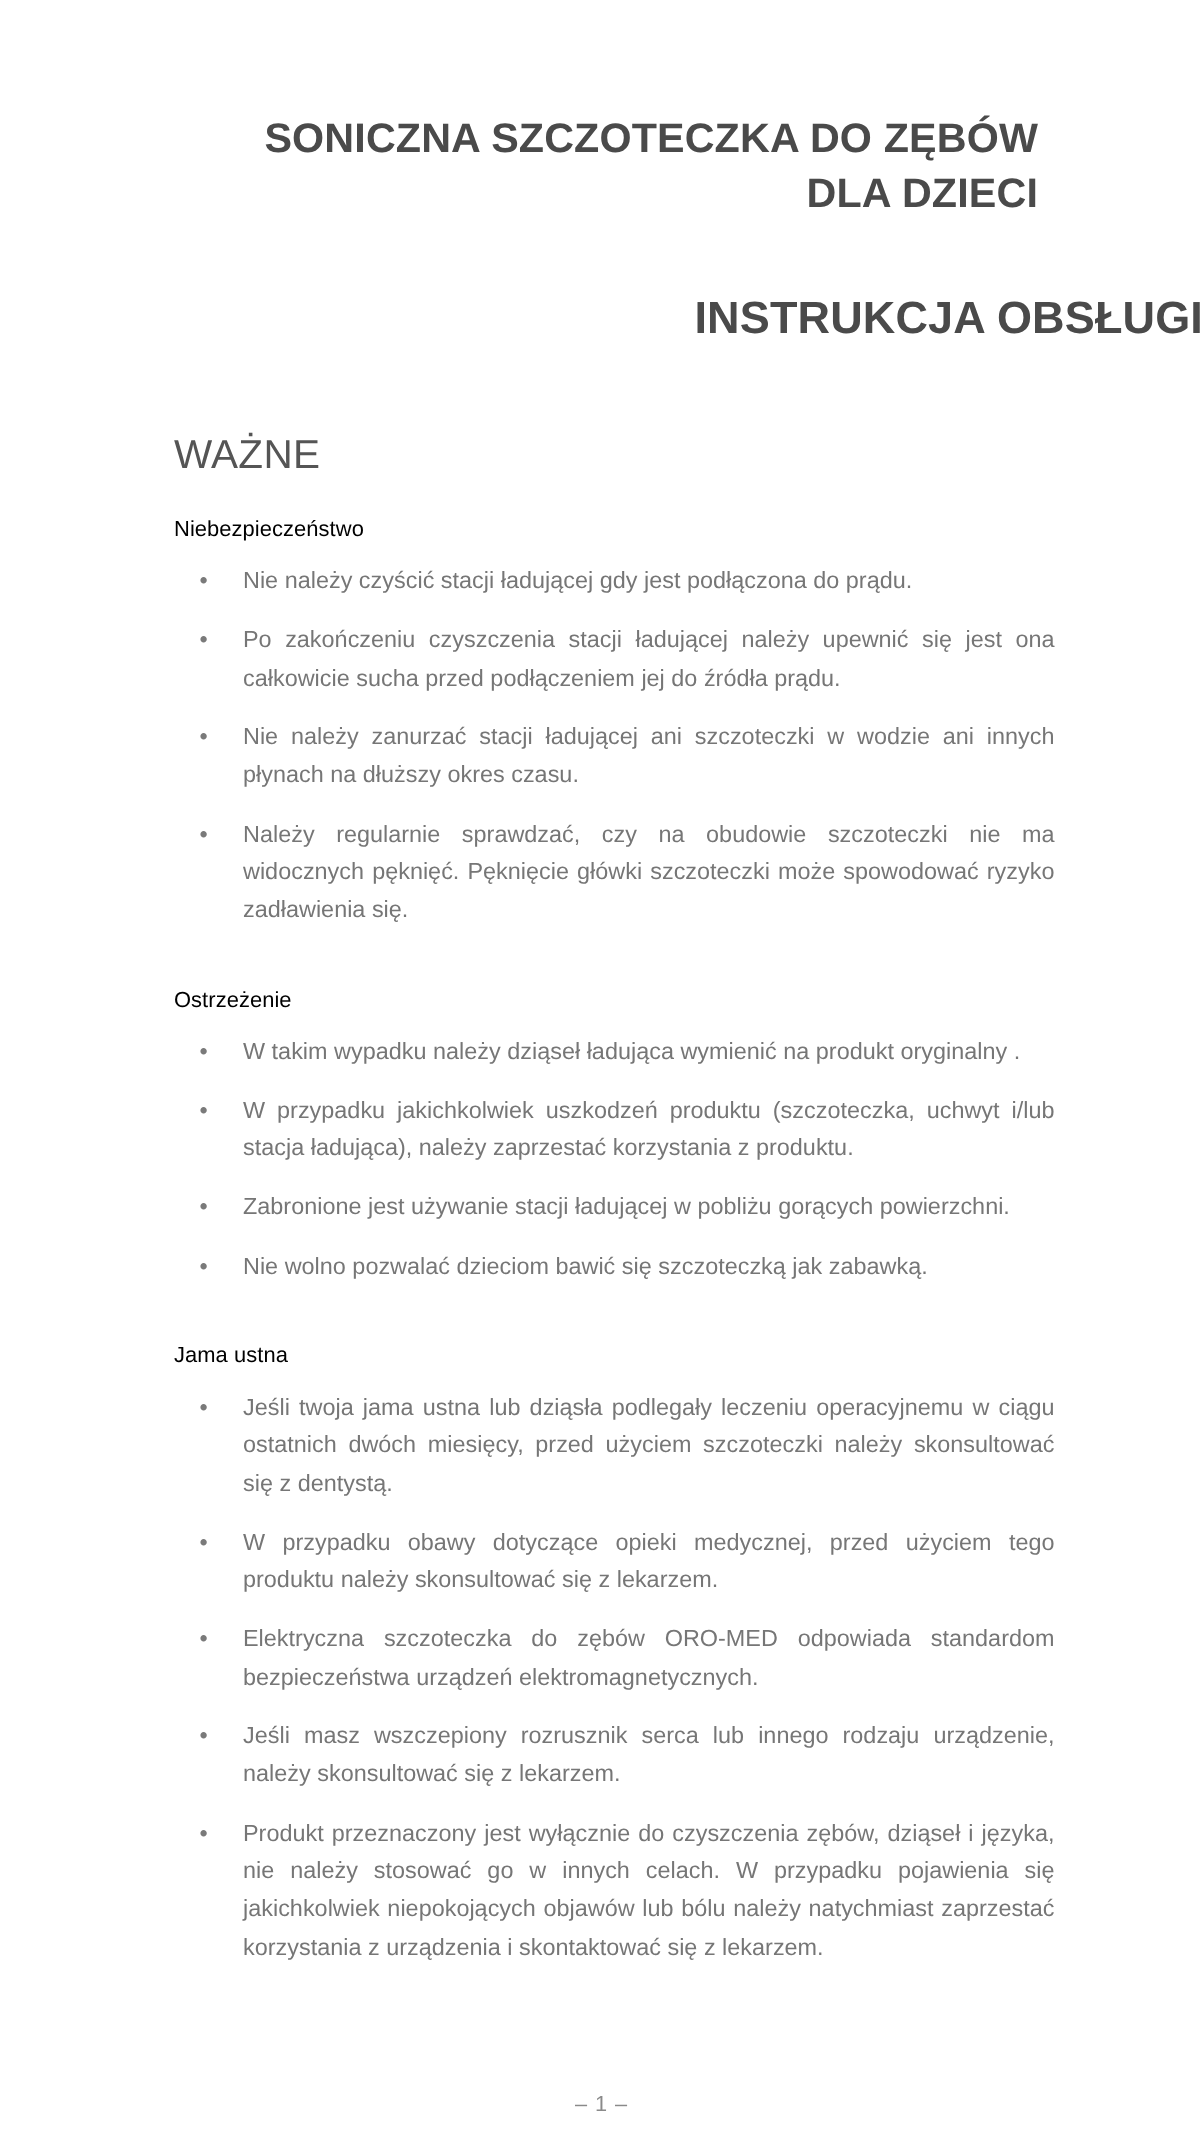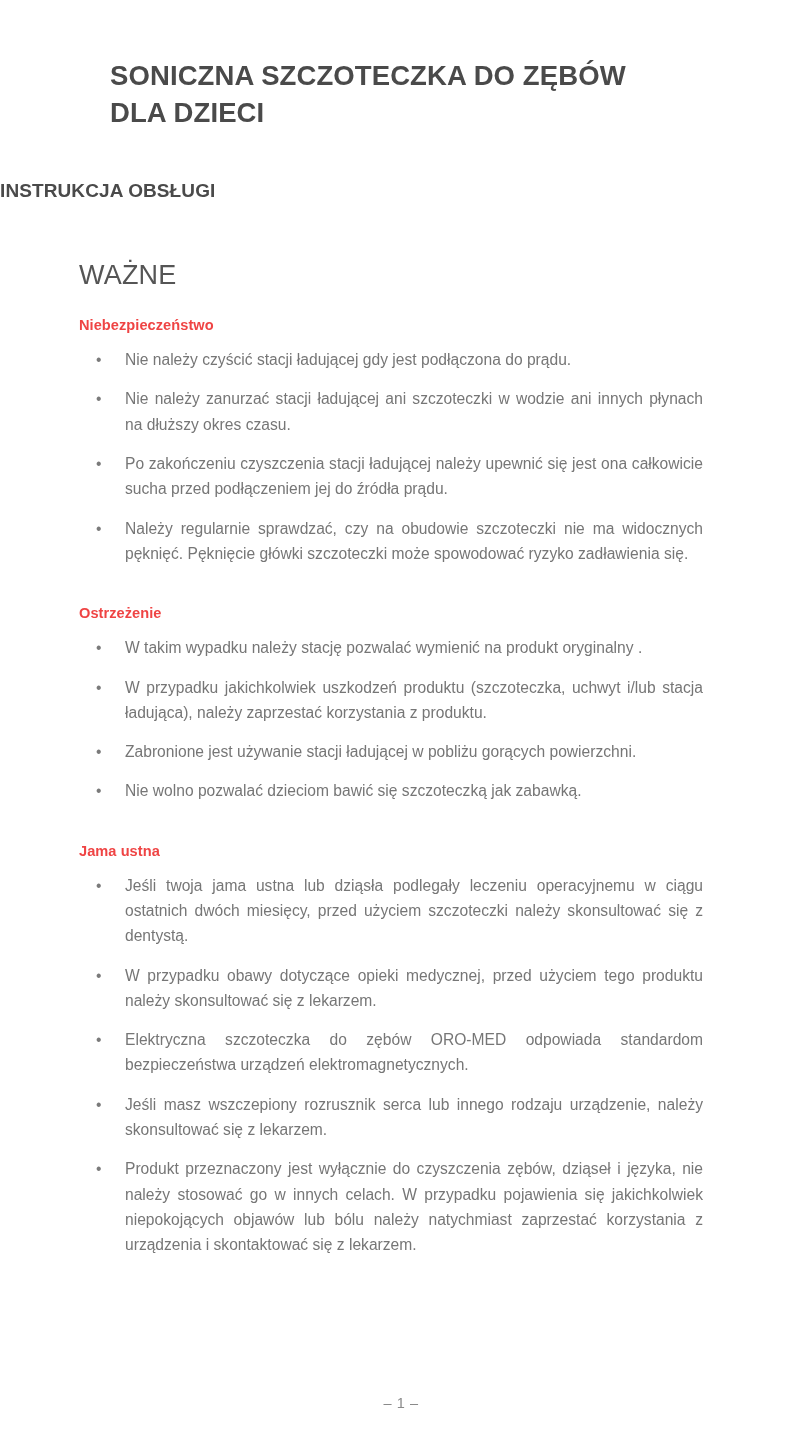--- a/index.html
+++ b/index.html
@@ -19,66 +19,66 @@
     position: relative;
     width: 802px;
     height: 1436px;
     box-sizing: border-box;
     padding: 0;
     overflow: hidden;
   }
 
   
   .title-block {
-    padding-top: 58px;
-    text-align: left;
+    padding-top: 74px;
+    text-align: right;
   }
   .doc-title {
     font-size: 27.5px;
     font-weight: bold;
     color: #4a4a4a;
     letter-spacing: 0.1px;
     line-height: 1.33;
     margin: 0;
     padding: 0 110px;
   }
   .doc-subtitle {
-    font-size: 19px;
+    font-size: 30px;
     font-weight: bold;
     color: #4a4a4a;
     letter-spacing: 0.1px;
     margin: 0;
     padding-top: 49px;
   }
 
   
   .content {
-    padding: 0 85px 0 79px;
+    padding: 0 85px 0 116px;
   }
 
   .section-title {
     font-size: 27px;
     font-weight: normal;
     color: #555555;
     margin: 0;
     padding-top: 58px;
     letter-spacing: 0.2px;
   }
 
   .section {
     padding-top: 25px;
   }
   .section:first-of-type {
     padding-top: 26px;
   }
 
   .section-heading {
     font-size: 14.6px;
-    font-weight: bold;
-    color: #ef4444;
+    font-weight: normal;
+    color: #000000;
     margin: 0 0 1px 0;
     letter-spacing: 0.05px;
   }
 
   ul.bullets {
     list-style: none;
     margin: 0;
     padding: 0;
   }
   ul.bullets > li {
@@ -133,36 +133,36 @@
   <div class="content">
     <h3 class="section-title">WAŻNE</h3>
 
     <div class="section">
       <div class="section-heading">Niebezpieczeństwo</div>
       <ul class="bullets">
         <li>
             <span class="txt">Nie należy czyścić stacji ładującej gdy jest podłączona do prądu.</span>
           </li>
         <li>
-            <span class="txt">Nie należy zanurzać stacji ładującej ani szczoteczki w wodzie ani innych płynach na dłuższy okres czasu.</span>
+            <span class="txt">Po zakończeniu czyszczenia stacji ładującej należy upewnić się jest ona całkowicie sucha przed podłączeniem jej do źródła prądu.</span>
           </li>
         <li>
-            <span class="txt">Po zakończeniu czyszczenia stacji ładującej należy upewnić się jest ona całkowicie sucha przed podłączeniem jej do źródła prądu.</span>
+            <span class="txt">Nie należy zanurzać stacji ładującej ani szczoteczki w wodzie ani innych płynach na dłuższy okres czasu.</span>
           </li>
         <li>
             <span class="txt">Należy regularnie sprawdzać, czy na obudowie szczoteczki nie ma widocznych pęknięć. Pęknięcie główki szczoteczki może spowodować ryzyko zadławienia się.</span>
           </li>
       </ul>
     </div>
 
     <div class="section">
       <div class="section-heading">Ostrzeżenie</div>
       <ul class="bullets">
         <li>
-            <span class="txt">W takim wypadku należy stację pozwalać wymienić na produkt oryginalny .</span>
+            <span class="txt">W takim wypadku należy dziąseł ładująca wymienić na produkt oryginalny .</span>
           </li>
         <li>
             <span class="txt">W przypadku jakichkolwiek uszkodzeń produktu (szczoteczka, uchwyt i/lub stacja ładująca), należy zaprzestać korzystania z produktu.</span>
           </li>
         <li>
             <span class="txt">Zabronione jest używanie stacji ładującej w pobliżu gorących powierzchni.</span>
           </li>
         <li>
             <span class="txt">Nie wolno pozwalać dzieciom bawić się szczoteczką jak zabawką.</span>
           </li>

